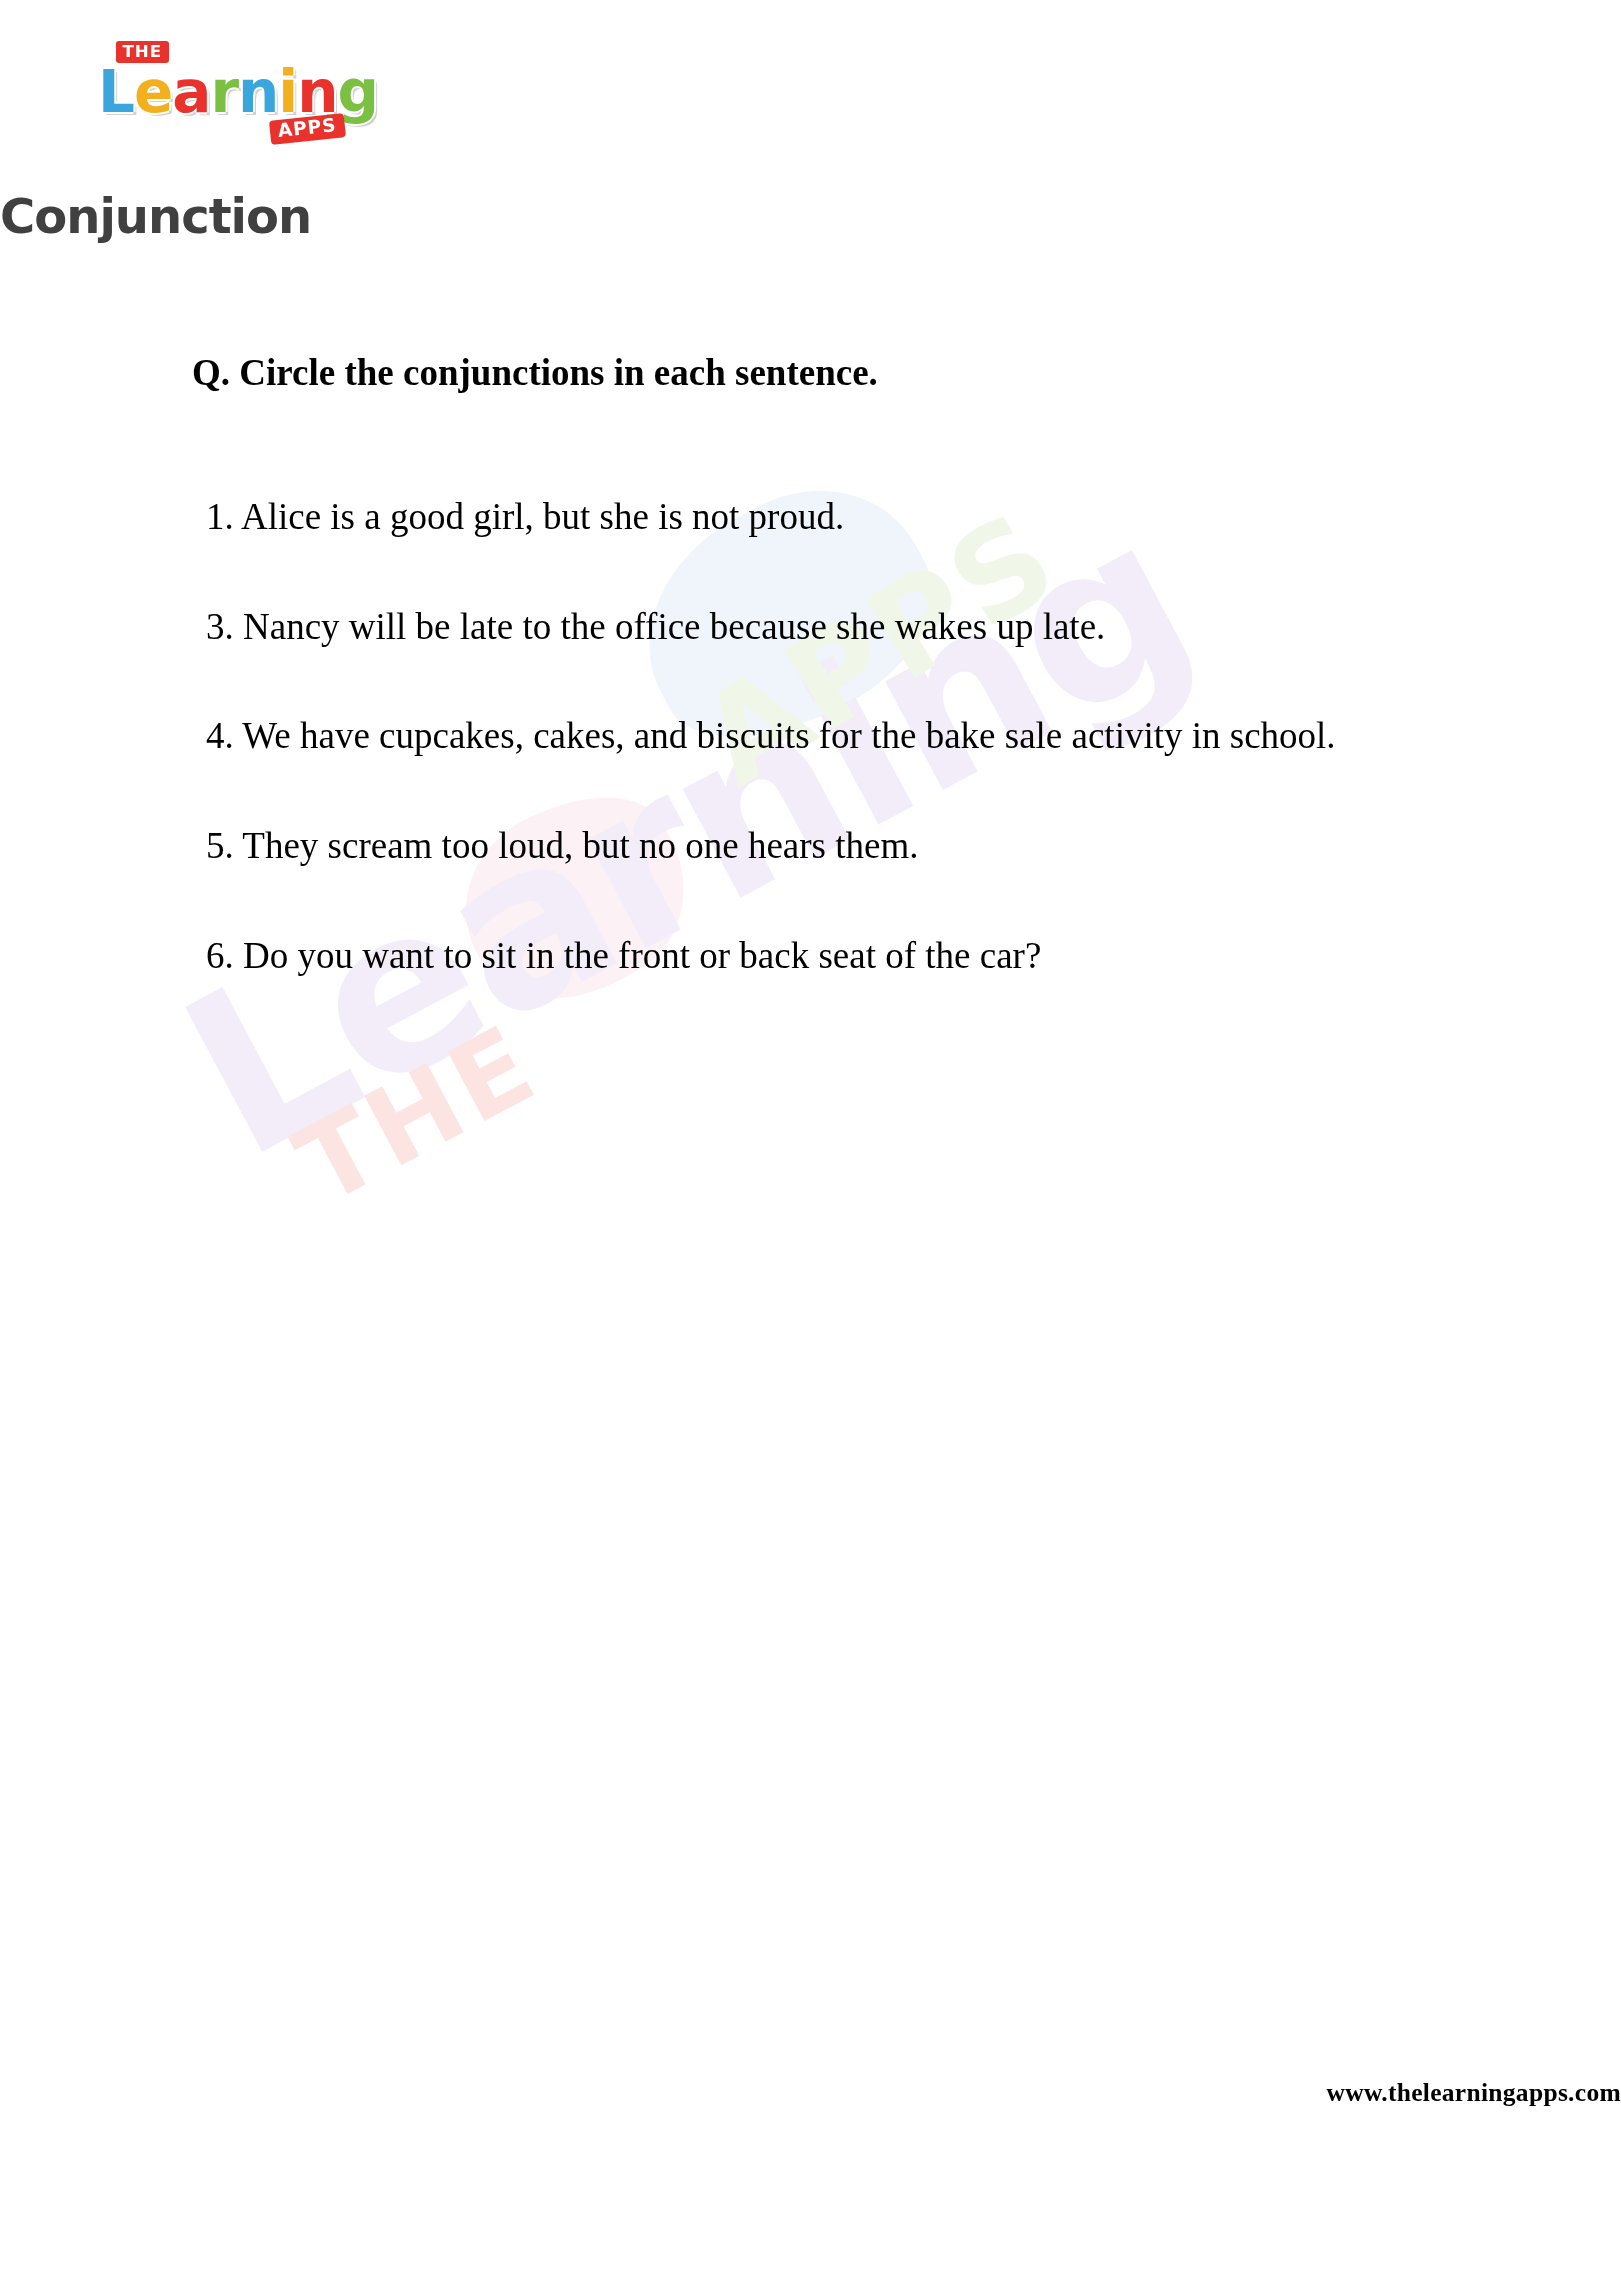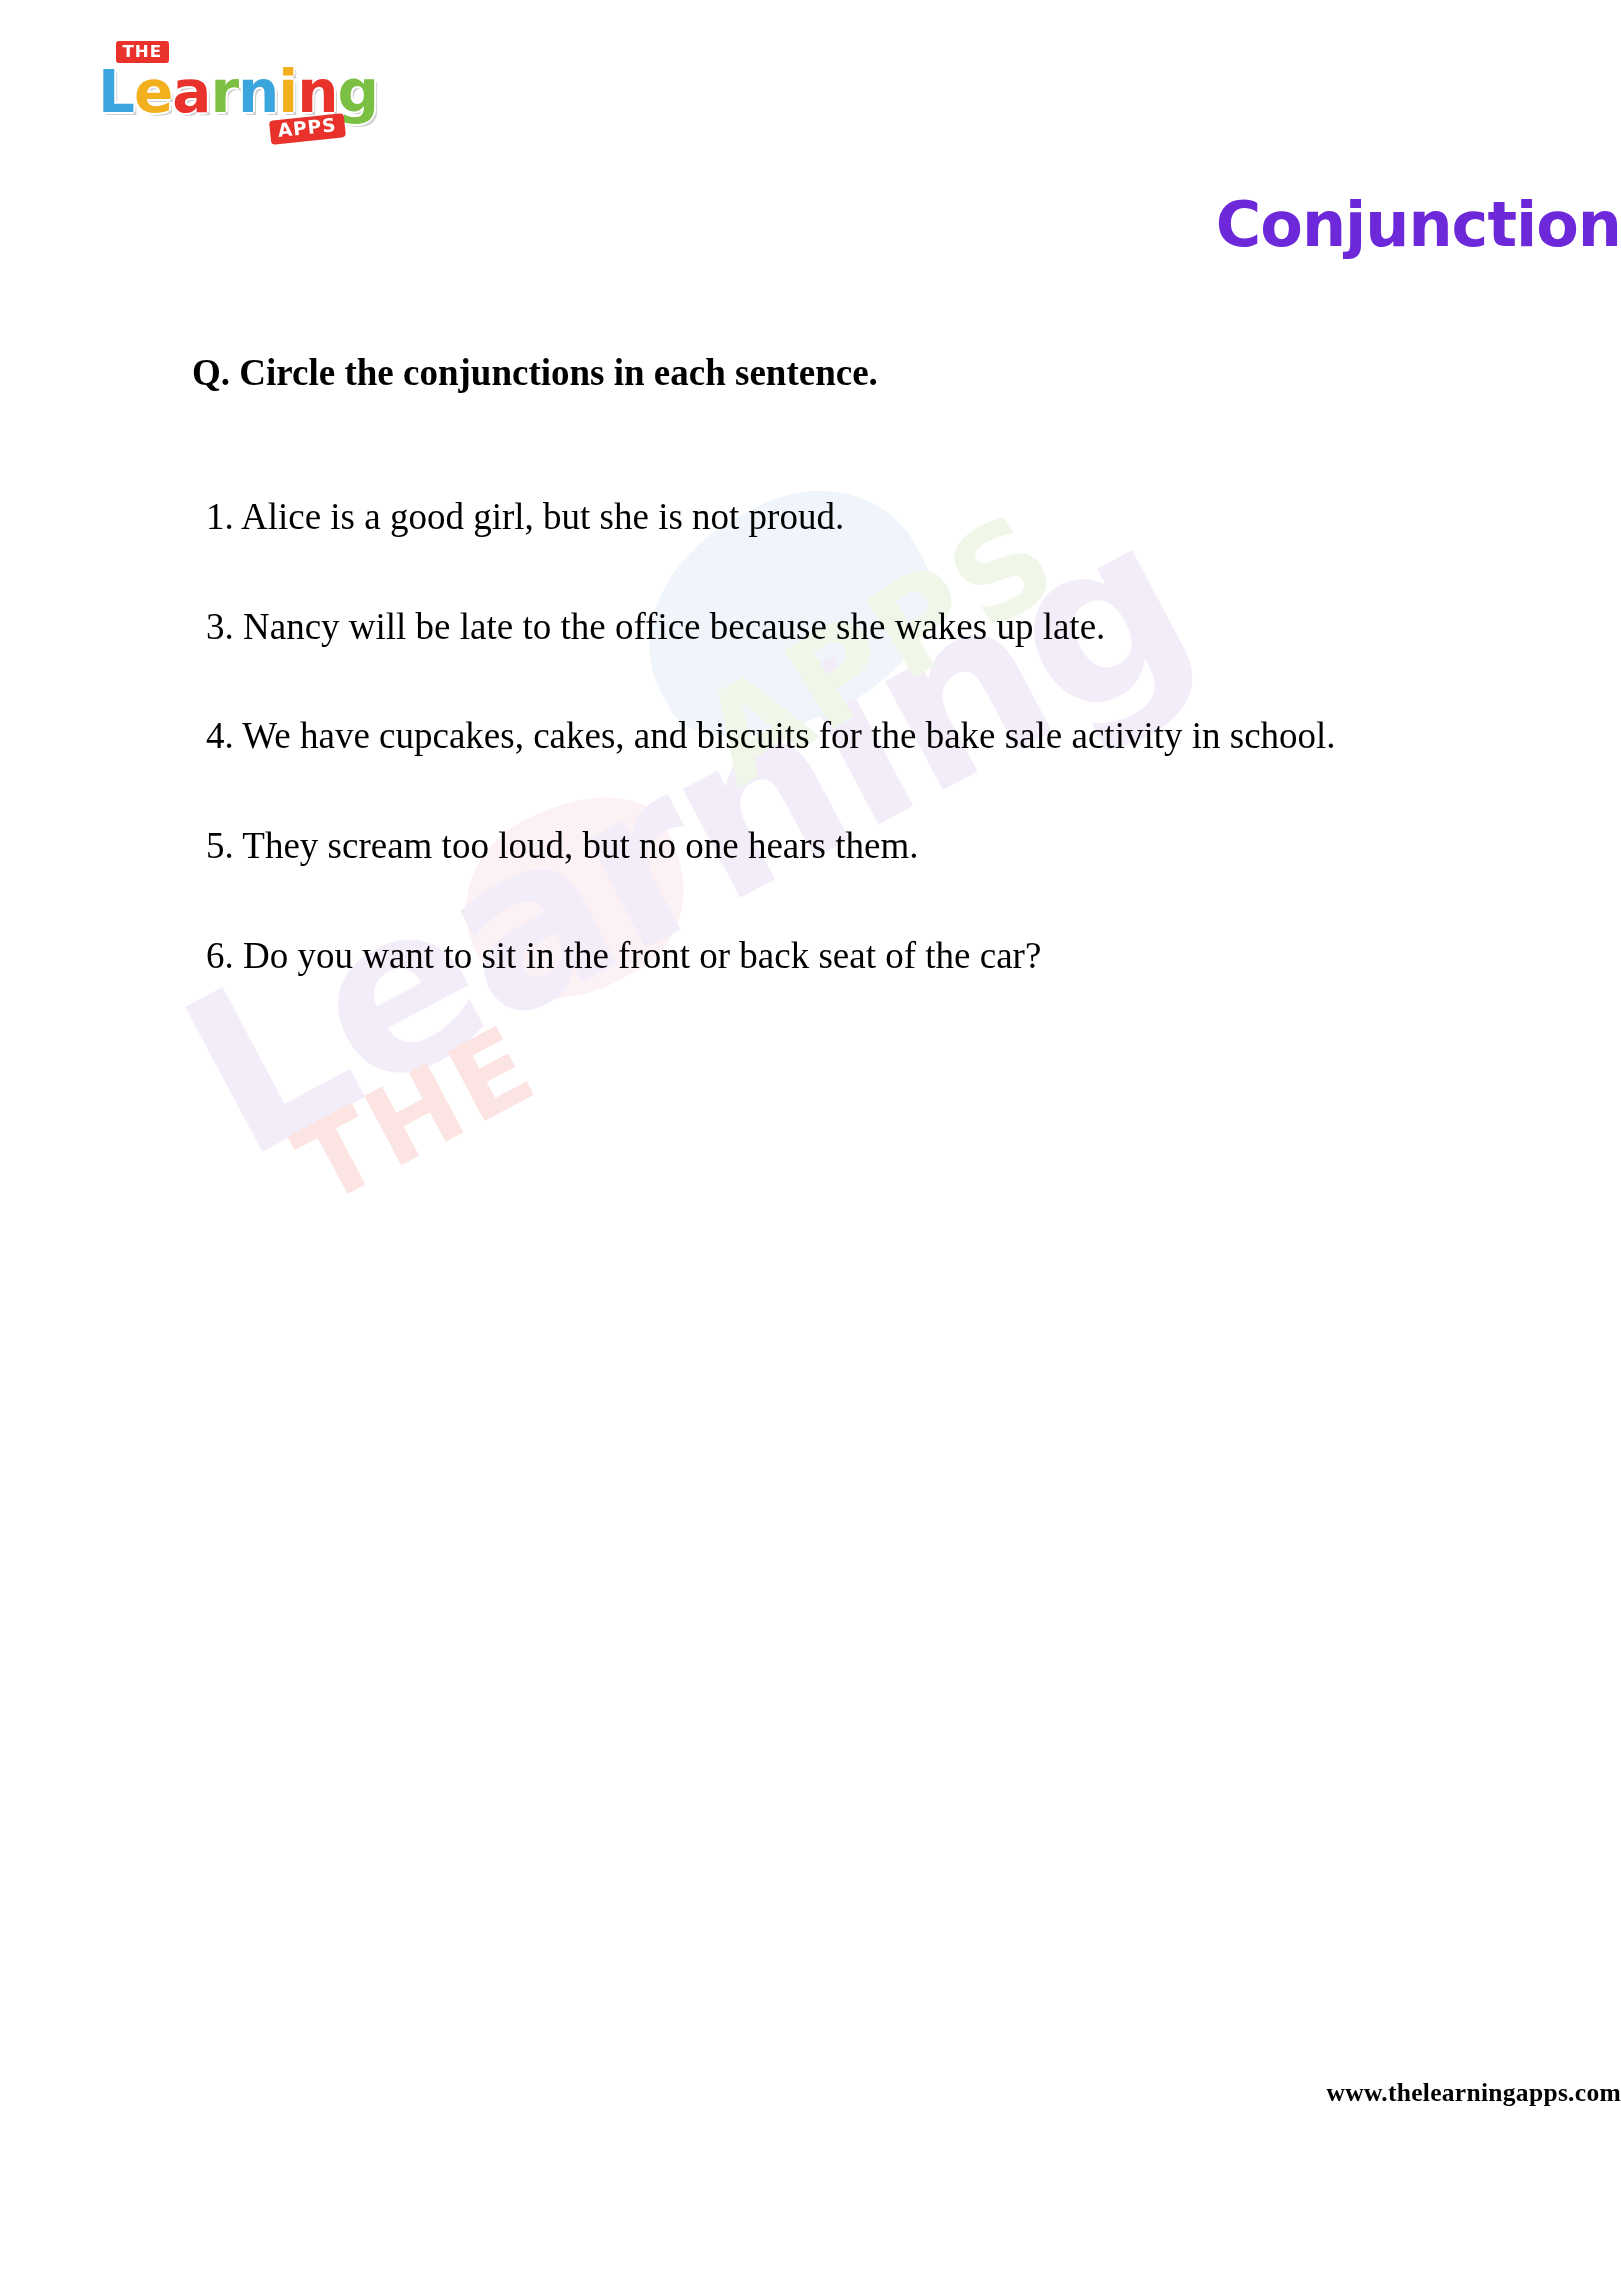--- a/index.html
+++ b/index.html
@@ -138,25 +138,25 @@
   .content {
     position: relative;
     z-index: 2;
   }
 
   .title {
     position: absolute;
     left: 0;
     top: 188px;
     width: 1621px;
-    text-align: right;
+    text-align: left;
     font-family: "DejaVu Sans", sans-serif;
     font-weight: bold;
-    font-size: 62px;
-    color: #6d28d9;
+    font-size: 48px;
+    color: #404040;
     letter-spacing: -1px;
   }
 
   .question {
     position: absolute;
     left: 192px;
     top: 351px;
     font-family: "Liberation Serif", serif;
     font-weight: bold;
     font-size: 37px;

